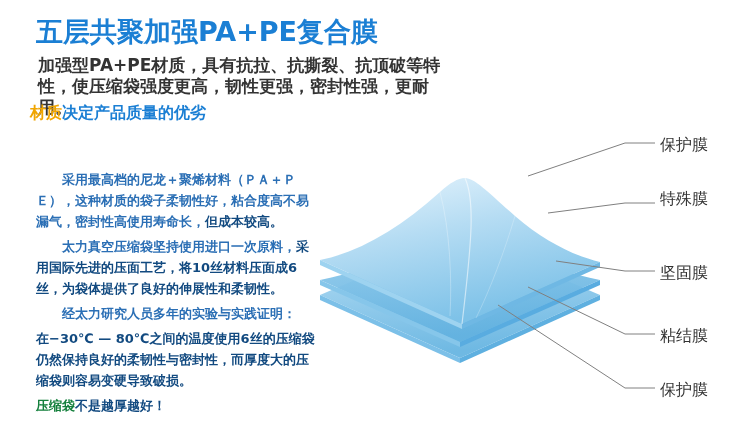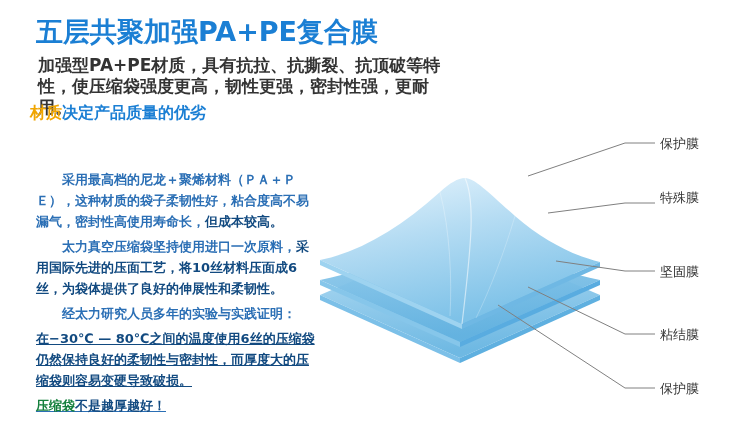--- a/index.html
+++ b/index.html
@@ -68,42 +68,41 @@
     color: #2b6fb5;
     font-weight: bold;
     margin-top: 39px;
   }
   .body-copy p {
     margin: 0 0 4px 0;
     text-indent: 26px;
   }
   .body-copy p.noindent {
     text-indent: 0;
-    text-decoration: underline;
   }
   .hl-dark {
     color: #124a80;
   }
   .hl-orange {
     color: #15803d;
   }
 
   
   .illustration {
     position: absolute;
     left: 300px;
     top: 120px;
     width: 330px;
     height: 250px;
   }
 
   
   .callout {
     position: absolute;
-    font-size: 13px;
+    font-size: 16px;
     color: #333333;
     white-space: nowrap;
   }
 </style>
 </head>
 <body>
 
 <div class="page">
 
   <div class="title">五层共聚加强PA+PE复合膜</div>

